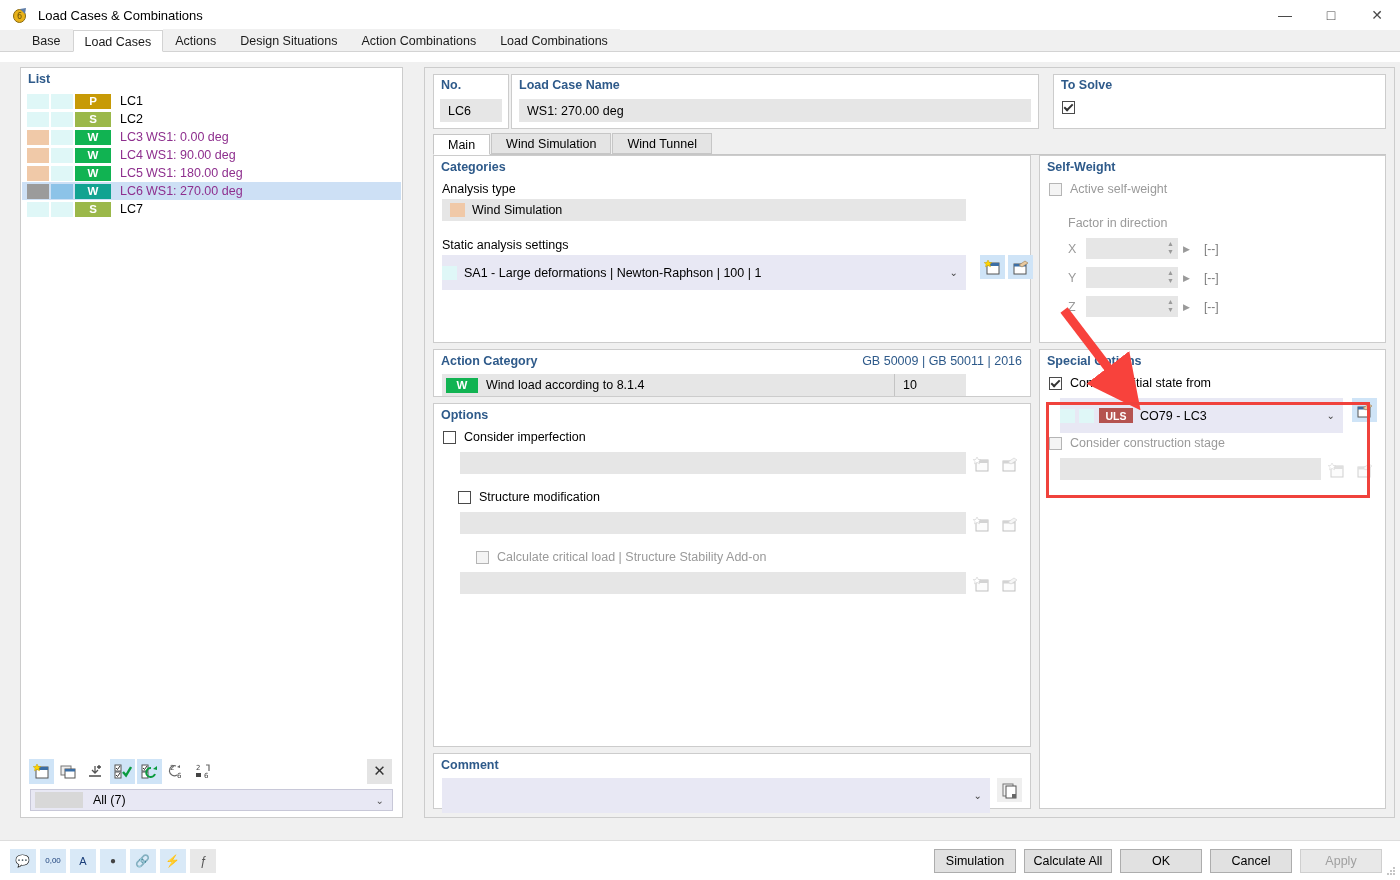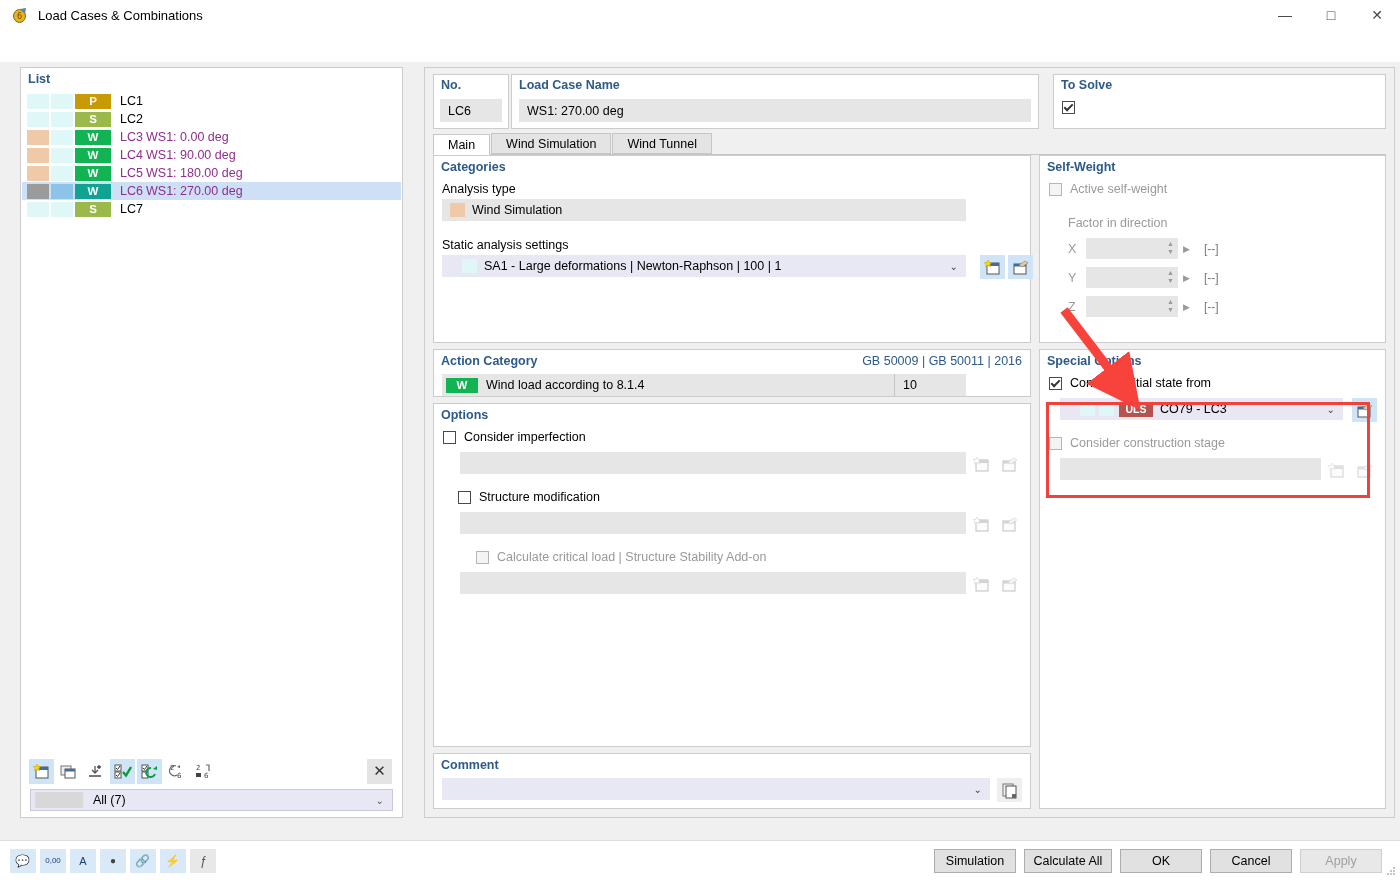--- a/index.html
+++ b/index.html
@@ -142,22 +142,22 @@
   .card { background: #ffffff; border: 1px solid #cccccc; position: absolute; }
   .lbl { font-size: 12.5px; color: #000; }
   .lbl.dis { color: #9a9a9a; }
 
   .inputrow { display: flex; align-items: center; }
   .txtfield {
     background: #e6e6e6; height: 22px; display: flex; align-items: center;
     padding-left: 8px; font-size: 12.5px;
   }
   .combo {
-    background: #e8e8f4; height: 22px; display: flex; align-items: center;
-    padding-left: 20px; font-size: 12.5px; position: relative;
+    background: #e8e8f4; height: 35px; display: flex; align-items: center;
+    padding-left: 0; font-size: 12.5px; position: relative;
   }
   .combo .caret { position: absolute; right: 8px; color: #444; font-size: 10px; }
   .sq { width: 15px; height: 14px; flex: 0 0 auto; }
 
   .iconbtn {
     width: 25px; height: 24px; display: flex; align-items: center; justify-content: center;
     flex: 0 0 auto;
   }
   .iconbtn.hl { background: #cfe4f7; }
   .iconbtn.gr { background: #efefef; }
@@ -209,20 +209,28 @@
       </svg>
     </span>
     <span class="title-text">Load Cases &amp; Combinations</span>
     <div class="win-controls">
       <div class="win-btn">—</div>
       <div class="win-btn">□</div>
       <div class="win-btn">✕</div>
     </div>
   </div>
 
+  <div class="tabstrip" id="tabstrip">
+      <div class="tab">Base</div>
+      <div class="tab active">Load Cases</div>
+      <div class="tab">Actions</div>
+      <div class="tab">Design Situations</div>
+      <div class="tab">Action Combinations</div>
+      <div class="tab">Load Combinations</div>
+    </div>
 
   <div class="body-area">
 
     <div class="list-panel">
       <div class="group-title">List</div>
       <div class="list-rows" id="list-rows">
           <div class="lrow">
             <span class="sw" style="background: rgb(223, 247, 247);"></span>
             <span class="sw" style="background: rgb(223, 247, 247);"></span>
             <span class="badge" style="background: rgb(199, 154, 6);">P</span>

